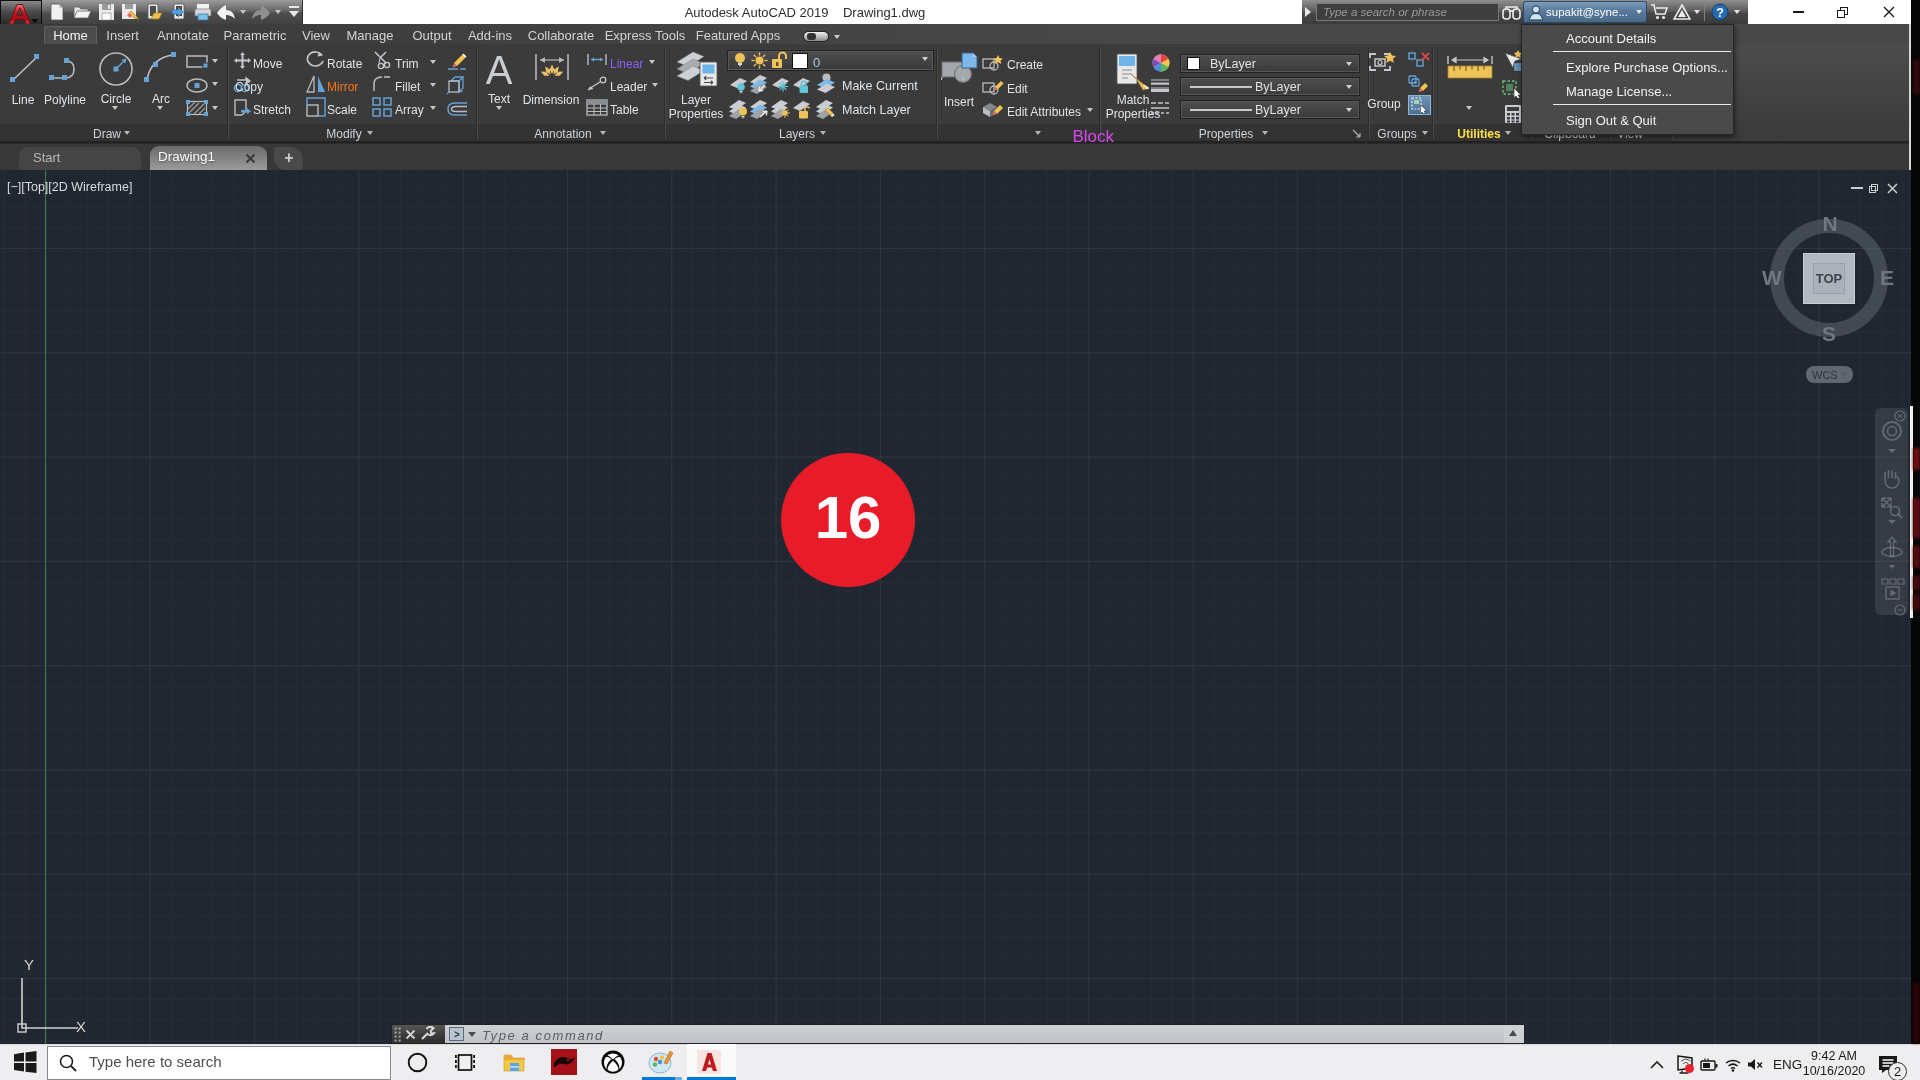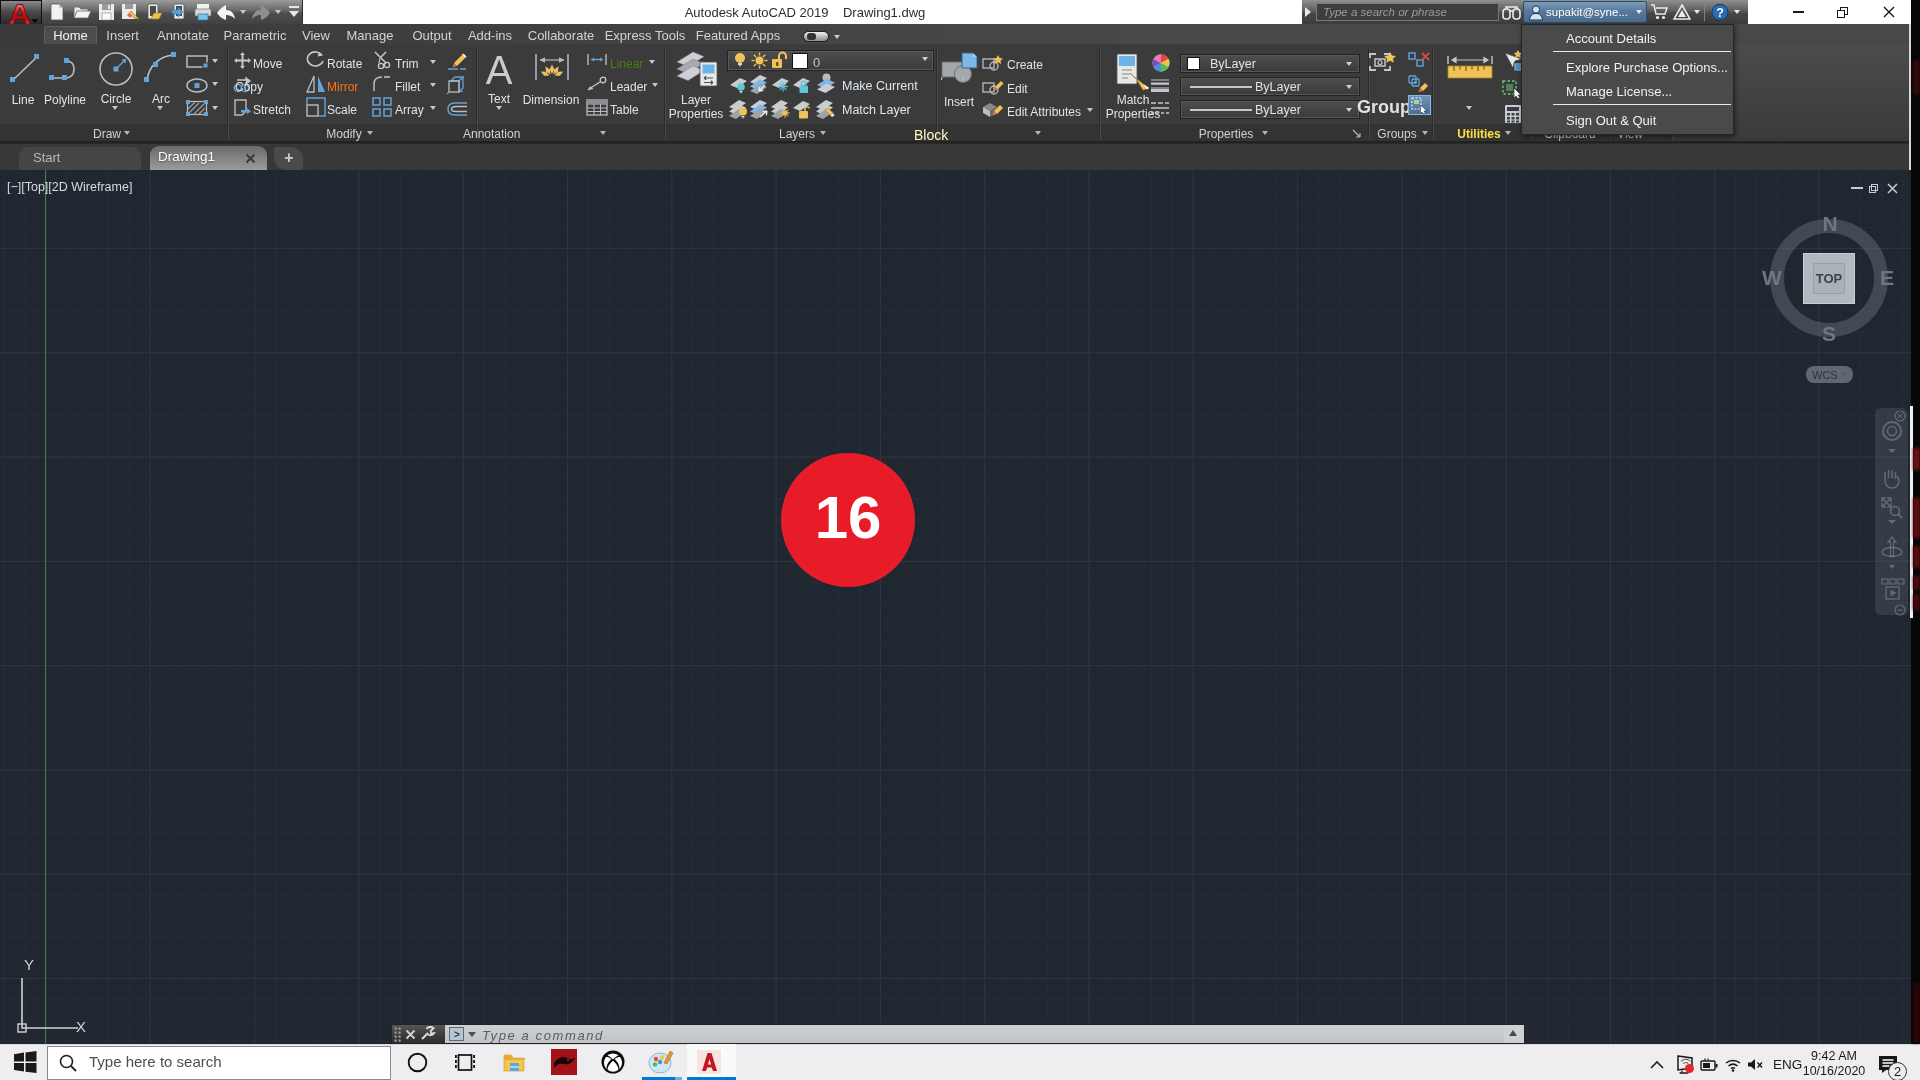--- a/index.html
+++ b/index.html
@@ -278,36 +278,36 @@
       <path d="M0 -3 L-2.3 -7.5 L0 -12.5 L2.3 -7.5 Z" fill="#ecc065" transform="rotate(32)"></path>
       <path d="M0 -3 L-2.3 -7.5 L0 -12.5 L2.3 -7.5 Z" fill="#ecc065" transform="rotate(64)"></path>
     </g>
   </svg>
 <div class="ab" style="left:451px;top:93px;width:200px;text-align:center;font-size:12px;color:#dfe3e7;white-space:nowrap;font-weight:normal">Dimension</div>
 <svg style="left:586px;top:53px" width="22" height="13" viewBox="0 0 22 13">
     <path d="M2 1 V12 M20 1 V12" stroke="#b9bdc1" stroke-width="1.4"></path>
     <path d="M5 6.5 H17" stroke="#64a3d8" stroke-width="1.4"></path>
     <path d="M5 6.5 l3-2 v4 z M17 6.5 l-3 -2 v4 z" fill="#64a3d8"></path>
   </svg>
-<div class="ab" style="left:610px;top:57px;font-size:12px;color:#4d7c0f;white-space:nowrap;font-weight:normal">Linear</div>
+<div class="ab" style="left:610px;top:57px;font-size:12px;color:#8b5cf6;white-space:nowrap;font-weight:normal">Linear</div>
 <div class="carr" style="left:649px;top:60px;border-top-color:#c8c8c8"></div>
 <svg style="left:586px;top:76px" width="22" height="16" viewBox="0 0 22 16">
     <circle cx="17" cy="4" r="2.8" fill="none" stroke="#c3c7cb" stroke-width="1.3"></circle>
     <path d="M14 6 L6 11 L2 14" fill="none" stroke="#c3c7cb" stroke-width="1.3"></path>
     <path d="M2 14 l5.5 -1 l-3.5 -2.8 z" fill="#c3c7cb"></path>
   </svg>
 <div class="ab" style="left:610px;top:80px;font-size:12px;color:#dfe3e7;white-space:nowrap;font-weight:normal">Leader</div>
 <div class="carr" style="left:652px;top:83px;border-top-color:#c8c8c8"></div>
 <svg style="left:586px;top:99px" width="22" height="17" viewBox="0 0 22 17">
     <rect x="1" y="1" width="20" height="15" fill="none" stroke="#b9bdc1" stroke-width="1.3"></rect>
     <path d="M1 5 h20 M1 9 h20 M1 12.5 h20 M8 5 v11 M14.5 5 v11" stroke="#b9bdc1" stroke-width="1"></path>
     <path d="M1 1 h20 v4 h-20 z" fill="#8a8e92"></path>
   </svg>
 <div class="ab" style="left:610px;top:103px;font-size:12px;color:#dfe3e7;white-space:nowrap;font-weight:normal">Table</div>
-<div class="ab" style="left:463px;top:127px;width:200px;font-size:12px;color:#ccd2d8;white-space:nowrap;font-weight:normal">Annotation</div>
+<div class="ab" style="left:463px;top:127px;width:200px;text-align:center;font-size:12px;color:#ccd2d8;white-space:nowrap;font-weight:normal">Annotation</div>
 <div class="carr" style="left:600px;top:131px;border-top-color:#b5b5b5"></div>
 <svg style="left:676px;top:50px" width="44" height="42" viewBox="0 0 44 42">
     <g stroke="#84888c" stroke-width="0.6">
 <path d="M1 12 L17 2 L28 6.5 L12 16.5 Z" fill="#cdd0d4"></path>
 <path d="M1 19 L17 9 L28 13.5 L12 23.5 Z" fill="#a8acb0"></path>
 <path d="M1 26 L17 16 L28 20.5 L12 30.5 Z" fill="#cdd0d4"></path>
     </g>
 <rect x="24" y="12" width="17" height="24" rx="1" fill="#e8e8e8" stroke="#555" stroke-width="0.8"></rect>
 <rect x="26.5" y="14.5" width="12" height="9" fill="#6db4e8"></rect>
 <path d="M28 28 h9 m-9 0 l2.2 -1.8 m-2.2 1.8 l2.2 1.8 M37 32.5 h-9 m9 0 l-2.2 -1.8 m2.2 1.8 l-2.2 1.8" stroke="#4a4e52" stroke-width="1.1" fill="none"></path>
@@ -450,21 +450,21 @@
 <div class="ab" style="left:1007px;top:82px;font-size:12px;color:#dfe3e7;white-space:nowrap;font-weight:normal">Edit</div>
 <svg style="left:982px;top:101px" width="22" height="19" viewBox="0 0 22 19">
     <path d="M1 6 L8 2 L15 6 L8 10 Z" fill="#85898d"></path>
     <path d="M1 6 V12 L8 16 V10 Z" fill="#b9bdc1"></path>
     <path d="M15 6 V12 L8 16 V10 Z" fill="#6a6e72"></path>
     <path d="M12 10 L18 4 L21 7 L15 13 Z" fill="#f0c25a" stroke="#a8862a" stroke-width="0.6"></path>
     <path d="M12 10 l3 3 l-4.5 1.5 z" fill="#e86868"></path>
   </svg>
 <div class="ab" style="left:1007px;top:105px;font-size:12px;color:#dfe3e7;white-space:nowrap;font-weight:normal">Edit Attributes</div>
 <div class="carr" style="left:1087px;top:108px;border-top-color:#c8c8c8"></div>
-<div class="ab" style="left:914px;top:127px;width:200px;text-align:left;font-size:14px;color:#fef9c3;white-space:nowrap;font-weight:normal">Block</div>
+<div class="ab" style="left:914px;top:127px;width:200px;text-align:right;font-size:17px;color:#d946ef;white-space:nowrap;font-weight:normal">Block</div>
 <div class="carr" style="left:1035px;top:131px;border-top-color:#b5b5b5"></div>
 <svg style="left:1113px;top:52px" width="42" height="42" viewBox="0 0 42 42">
     <rect x="4" y="2" width="20" height="30" rx="1" fill="#e8e8e8" stroke="#555" stroke-width="0.8"></rect>
     <rect x="6" y="4" width="16" height="10" fill="#6db4e8"></rect>
     <path d="M9 18 h10 M9 22 h10 M9 26 h6" stroke="#888" stroke-width="1.2"></path>
     <path d="M18 22 L30 32 L36 36 L30 38 L24 28 Z" fill="#f0c25a" stroke="#a8862a" stroke-width="0.8"></path>
     <path d="M30 32 L36 36 l-2 1.5 z" fill="#fff"></path>
   </svg>
 <div class="ab" style="left:1098px;top:93px;width:70px;text-align:center;font-size:12px;color:#dfe3e7">Match<br>Properties</div>
 <svg style="left:1152px;top:54px" width="18" height="18" viewBox="0 0 18 18">
@@ -503,21 +503,21 @@
 <div class="carr" style="left:1262px;top:131px;border-top-color:#b5b5b5"></div>
 <svg style="left:1352px;top:129px" width="10" height="10" viewBox="0 0 10 10">
     <path d="M1 1 L8 8 M8 8 v-4 M8 8 h-4" stroke="#b5b5b5" stroke-width="1.2" fill="none"></path>
   </svg>
 <svg style="left:1366px;top:50px" width="36" height="42" viewBox="0 0 36 42">
     <path d="M4 8 V4 H10 M18 4 H24 V8 M24 16 V20 H18 M10 20 H4 V16" fill="none" stroke="#c3c7cb" stroke-width="1.8"></path>
     <rect x="9" y="9" width="10" height="7" fill="none" stroke="#c3c7cb" stroke-width="1.5"></rect>
     <circle cx="14" cy="12.5" r="2" fill="none" stroke="#c3c7cb" stroke-width="1.2"></circle>
     <path d="M24 2 l2 3.5 l4 0.5 l-3 2.8 l0.8 4 l-3.8 -2 l-3.6 2 l0.7 -4 l-3 -2.8 l4 -0.5 z" fill="#f0c25a"></path>
   </svg>
-<div class="ab" style="left:1284px;top:97px;width:200px;text-align:center;font-size:18px;color:#dfe3e7;white-space:nowrap;font-weight:bold">Group</div>
+<div class="ab" style="left:1284px;top:97px;width:200px;text-align:center;font-size:12px;color:#dfe3e7;white-space:nowrap;font-weight:normal">Group</div>
 <svg style="left:1408px;top:52px" width="22" height="18" viewBox="0 0 22 18">
     <rect x="1" y="1" width="6" height="6" fill="none" stroke="#64a3d8" stroke-width="1.4"></rect>
     <rect x="9" y="8" width="6" height="6" fill="none" stroke="#64a3d8" stroke-width="1.4"></rect>
     <path d="M14 1 L21 8 M21 1 L14 8" stroke="#d84848" stroke-width="1.8"></path>
   </svg>
 <svg style="left:1408px;top:75px" width="22" height="18" viewBox="0 0 22 18">
     <rect x="1" y="1" width="7" height="7" rx="1" fill="none" stroke="#64a3d8" stroke-width="1.3"></rect>
     <rect x="4" y="4" width="7" height="7" rx="1" fill="none" stroke="#64a3d8" stroke-width="1.3"></rect>
     <circle cx="7.5" cy="7.5" r="1.4" fill="#64a3d8"></circle>
     <path d="M12 13 L17 8 L20 11 L15 16 Z" fill="#f0c25a" stroke="#a8862a" stroke-width="0.6"></path>

